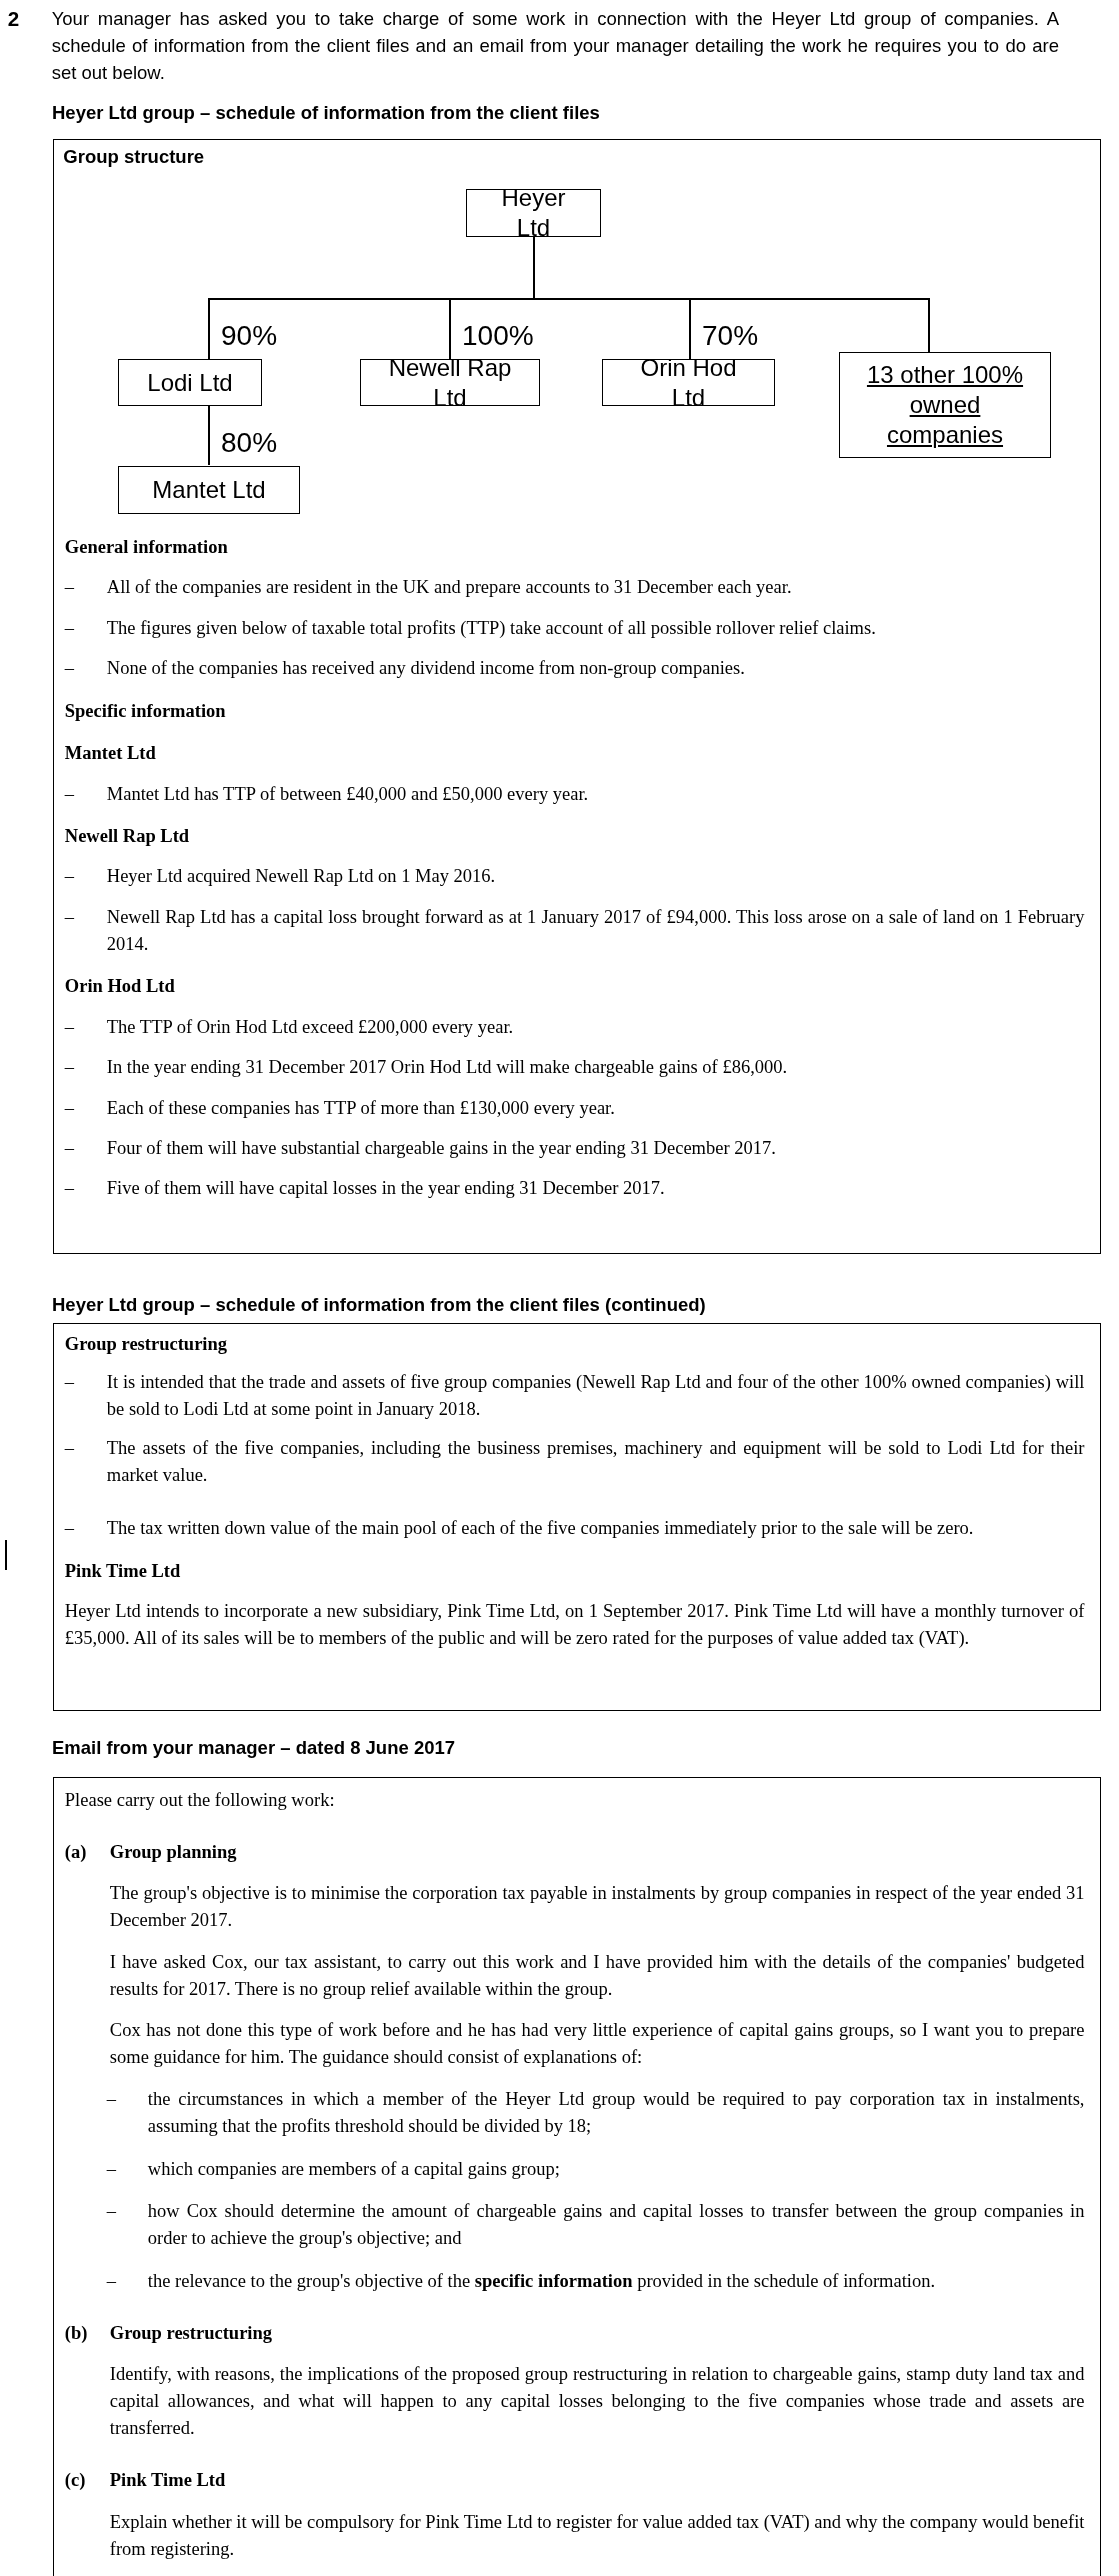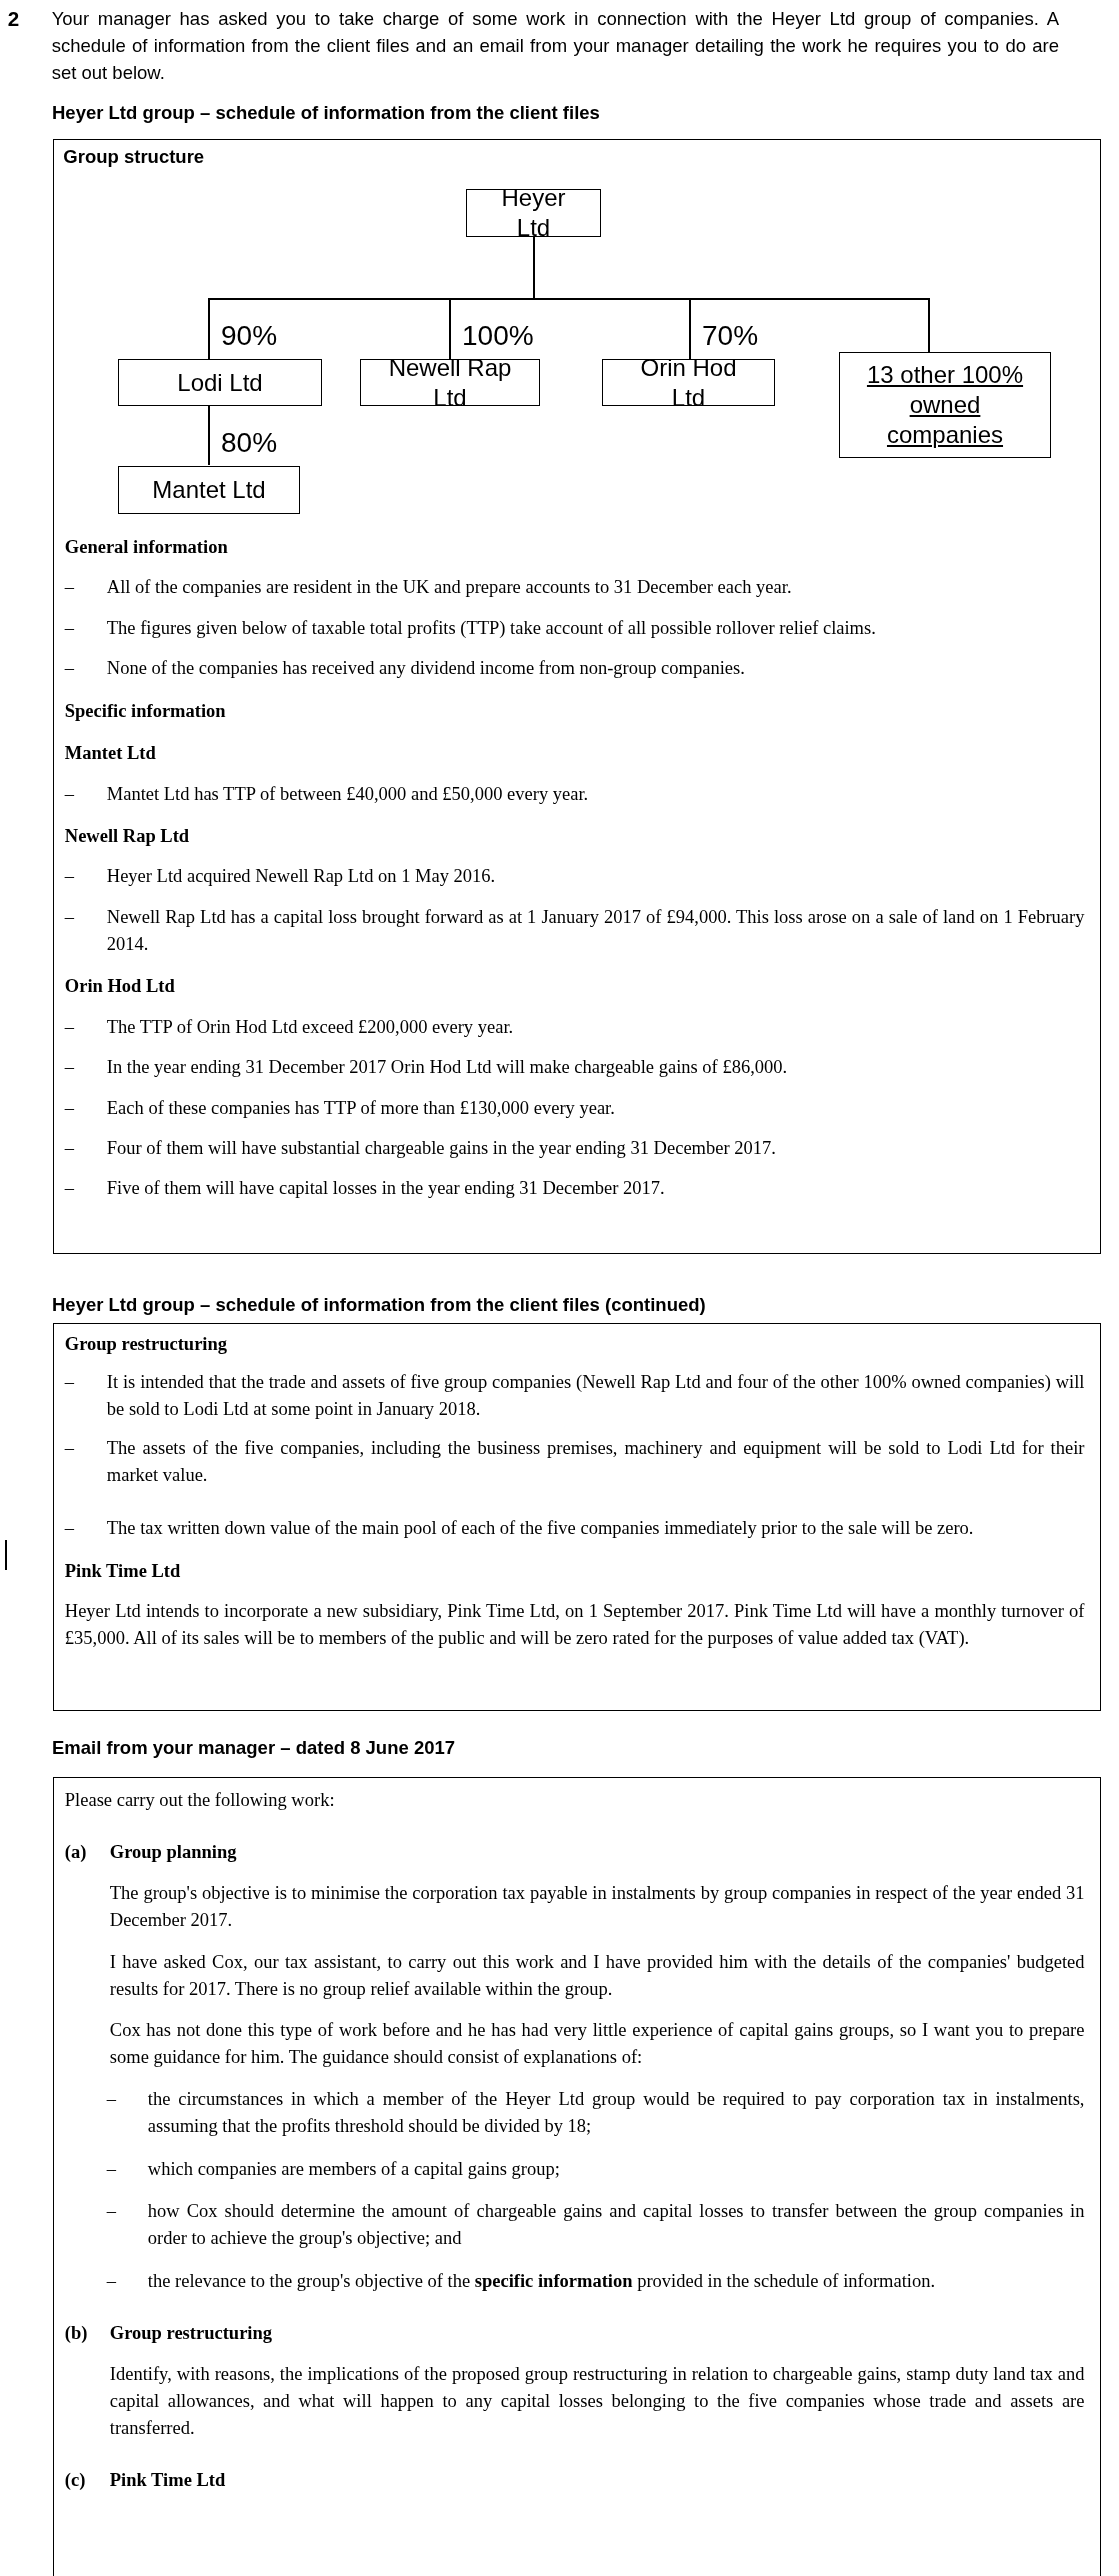--- a/index.html
+++ b/index.html
@@ -96,21 +96,21 @@
       <div class="cline" style="left:635px; top:160px; width:1.5px; height:59px;"></div>
       <div class="cline" style="left:874px; top:160px; width:1.5px; height:53px;"></div>
       <div class="cline" style="left:154px;  top:266px; width:1.5px; height:59px;"></div>
 
       <div class="pct" style="left:167px;  top:180px;">90%</div>
       <div class="pct" style="left:408px;  top:180px;">100%</div>
       <div class="pct" style="left:648px; top:180px;">70%</div>
       <div class="pct" style="left:167px;  top:287px;">80%</div>
 
       <div class="node" style="left:412px;  top:49px;  width:135px; height:48px;">Heyer Ltd</div>
-      <div class="node" style="left:64px;  top:219px; width:204px; height:47px;">Lodi Ltd</div>
+      <div class="node" style="left:64px;  top:219px; width:144px; height:47px;">Lodi Ltd</div>
       <div class="node" style="left:306px;  top:219px; width:180px; height:47px;">Newell Rap Ltd</div>
       <div class="node" style="left:548px; top:219px; width:173px; height:47px;">Orin Hod Ltd</div>
       <div class="node" style="left:785px; top:212px; width:212px; height:106px;text-decoration:underline;">13 other 100% owned companies</div>
       <div class="node" style="left:64px;  top:326px; width:182px; height:48px;">Mantet Ltd</div>
     </div>
 
     <div class="box-flow" style="top:394px;">
       <div class="box-title first">General information</div>
 
       <div class="bullet">
@@ -227,20 +227,21 @@
       <div class="e-item">
         <span class="lbl">(b)</span>
         <span class="ttl">Group restructuring</span>
       </div>
       <div class="e-para just">Identify, with reasons, the implications of the proposed group restructuring in relation to chargeable gains, stamp duty land tax and capital allowances, and what will happen to any capital losses belonging to the five companies whose trade and assets are transferred.</div>
 
       <div class="e-item">
         <span class="lbl">(c)</span>
         <span class="ttl">Pink Time Ltd</span>
       </div>
+      <div class="e-para just">Explain whether it will be compulsory for Pink Time Ltd to register for value added tax (VAT) and why the company would benefit from registering.</div>
 
     </div>
   </div>
 
   <div id="margin-mark"></div>
 
 </div>
 
 
 </body></html>

